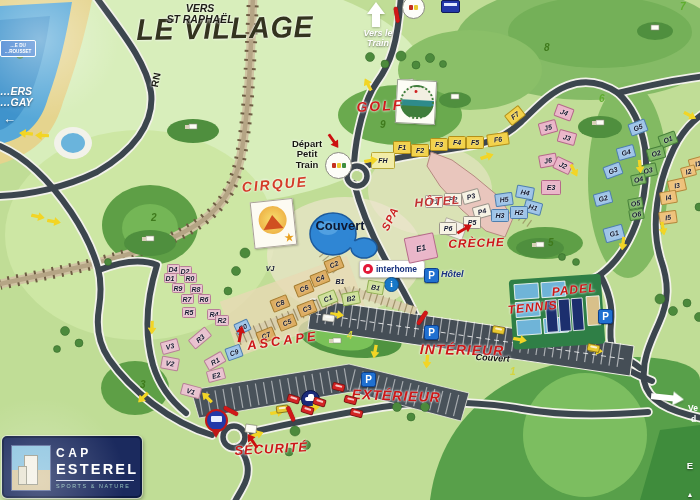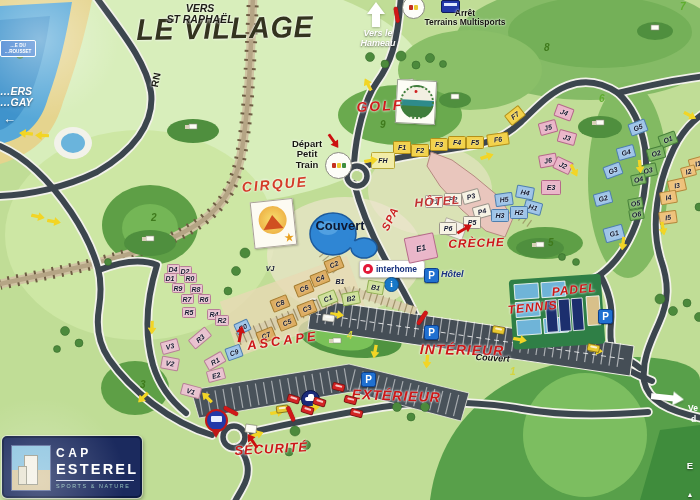--- a/index.html
+++ b/index.html
@@ -309,28 +309,26 @@
         <circle cx="20" cy="55" r="3.5"></circle>
   </g>
 </svg>
 
 <div id="title" class="lbl halo">LE VILLAGE</div>
 <div id="vers-st-raphael" class="lbl halo">VERS
 ST RAPHAËL</div>
 <div id="arret-bus" class="abs">
       <i></i>
     </div>
-<div id="arret" class="lbl halo">Arrêt
-Terrains Multisports</div>
 <div id="hameau-arrow" class="abs">
       <div class="tri"></div>
       <div class="stem"></div>
     </div>
 <div id="vers-le-hameau" class="lbl dhalo">Vers le
-Hameau</div>
+Train</div>
 <div id="rn" class="lbl halo">RN</div>
 <div id="sign-rousset" class="lbl">…E DU
 …ROUSSET</div>
 <div id="sign-agay" class="lbl dhalo">…ERS
 …GAY</div>
 <div id="agay-arrow" class="lbl dhalo">←</div>
 <div id="depart-train" class="lbl halo">Départ
 Petit
 Train</div>
 <div id="train-main" class="train-circle abs">

